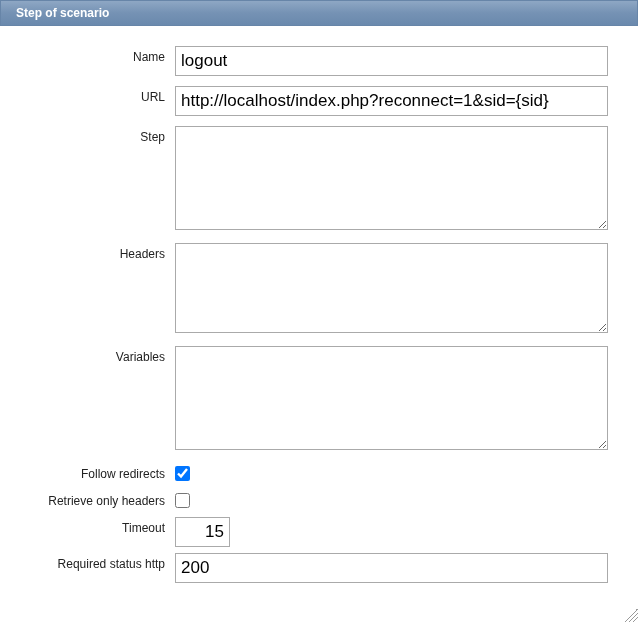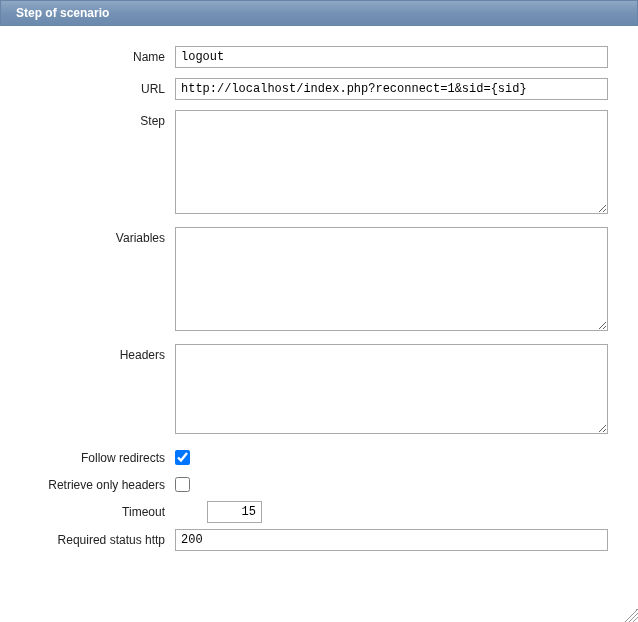--- a/index.html
+++ b/index.html
@@ -43,23 +43,23 @@
       color: #222;
       font-size: 12px;
     }
     .field {
       flex: 1;
     }
     input[type="text"] {
       width: 100%;
       border: 1px solid #aaa;
       padding: 3px 5px;
-      font-size: 12px;
-      font-family: Liberation Mono, monospace;
-      height: 22px;
+      font-size: 17px;
+      font-family: Liberation Sans, sans-serif;
+      height: 30px;
     }
     textarea {
       width: 100%;
       border: 1px solid #aaa;
       padding: 3px 5px;
       font-size: 12px;
       font-family: Arial, Helvetica, sans-serif;
       resize: both;
     }
     .ta-post {
@@ -72,21 +72,20 @@
       height: 90px;
     }
     input[type="checkbox"] {
       width: 15px;
       height: 15px;
       margin-top: 3px;
     }
     .timeout-input {
       width: 55px !important;
       text-align: right;
-      margin-left: 32px;
     }
     .resize-handle {
       position: absolute;
       bottom: 0;
       right: 0;
       width: 14px;
       height: 14px;
       background:
         linear-gradient(135deg, transparent 0%, transparent 50%, #999 50%, #999 55%, transparent 55%, transparent 65%, #999 65%, #999 70%, transparent 70%, transparent 80%, #999 80%, #999 85%, transparent 85%);
       cursor: nwse-resize;
@@ -116,30 +115,30 @@
   </div>
 
   <div class="form-row">
     <div class="label">Step</div>
     <div class="field">
       <textarea class="ta-post" style=""></textarea>
     </div>
   </div>
 
   <div class="form-row">
-    <div class="label">Variables</div>
+    <div class="label">Headers</div>
     <div class="field">
-      <textarea class="ta-variables" style=""></textarea>
+      <textarea class="ta-headers" style=""></textarea>
     </div>
   </div>
 
   <div class="form-row">
-    <div class="label">Headers</div>
+    <div class="label">Variables</div>
     <div class="field">
-      <textarea class="ta-headers" style=""></textarea>
+      <textarea class="ta-variables" style=""></textarea>
     </div>
   </div>
 
   <div class="form-row tight">
     <div class="label">Follow redirects</div>
     <div class="field">
       <input type="checkbox" checked="" style="">
     </div>
   </div>
 

